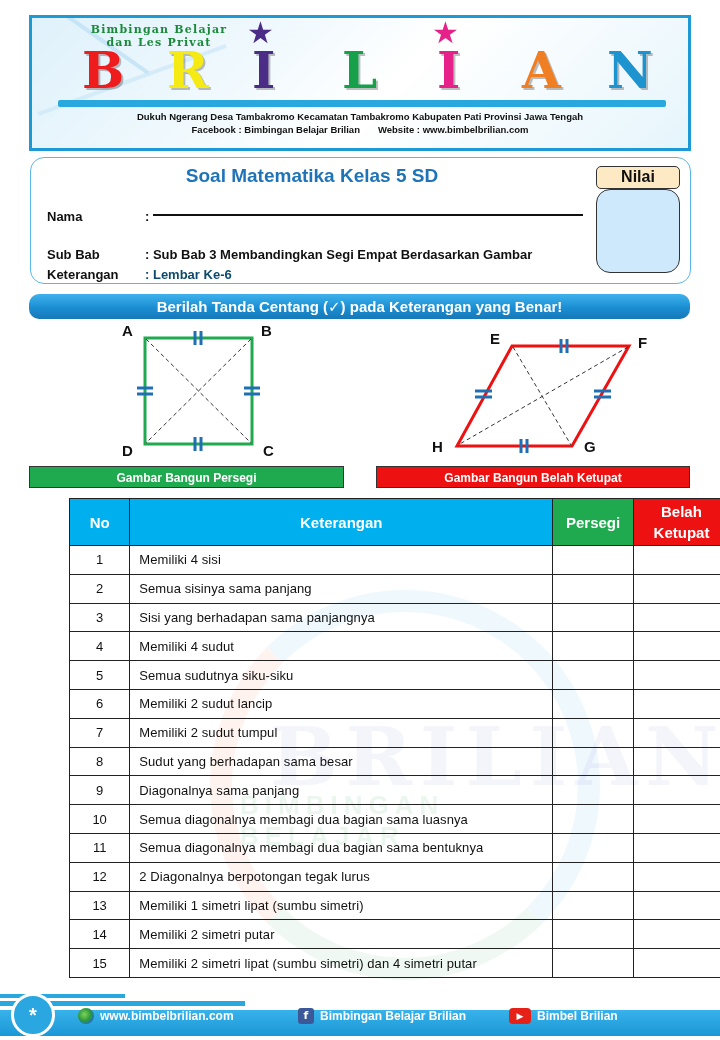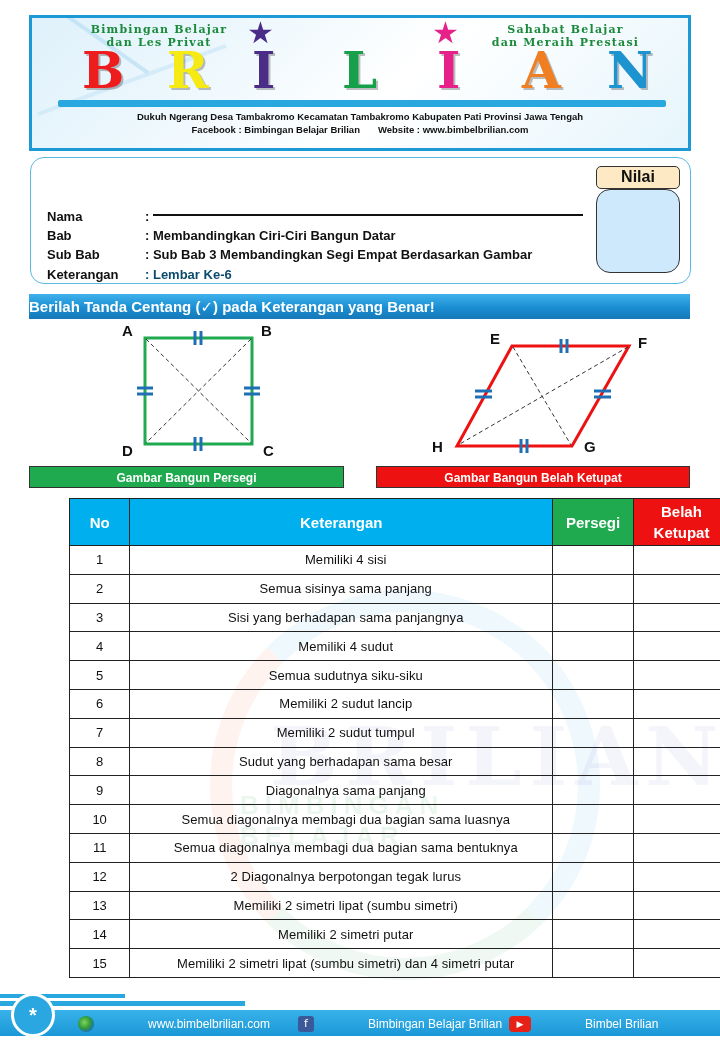--- a/index.html
+++ b/index.html
@@ -45,21 +45,21 @@
   }
   .nilai-box {
     position:absolute; left: 565px; top: 31px; width: 84px; height: 84px;
     background:#cde9fb; border:1.5px solid #333; border-radius:14px;
   }
 
   
   .instruction {
     position:absolute; left: 29px; top: 294px; width: 661px; height: 25px;
     background: linear-gradient(to bottom, #3fb1ec 0%, #1a8ed2 55%, #1678b8 100%);
-    border-radius: 0; color:#fff; font-weight:bold; font-size:15px; line-height:25px;
+    border-radius: 10px; color:#fff; font-weight:bold; font-size:15px; text-align:center; line-height:25px;
   }
 
   
   .figure { position:absolute; }
   .fig-label { position:absolute; font-weight:bold; font-size:15px; color:#111; }
   .caption {
     position:absolute; top: 466px; height: 22px; color:#fff; font-weight:bold; font-size:12px;
     text-align:center; line-height:22px; border:1px solid #333;
   }
   .cap-green { left: 29px; width: 315px; background:#1faa4f; }
@@ -75,48 +75,44 @@
   
   .sheet { position:absolute; left: 29px; top: 498px; width: 661px; border-collapse: collapse; table-layout: fixed; margin-left: 40px; }
   .sheet th, .sheet td { border: 1px solid #222; }
   .sheet th { color:#fff; font-weight:bold; font-size:15px; height: 47px; }
   .sheet th.h-no { width: 59px; background:#00b0ee; }
   .sheet th.h-ket { width: 414px; background:#00b0ee; }
   .sheet th.h-persegi { width: 79px; background:#1faa4f; }
   .sheet th.h-belah { width: 94px; background:#ee1111; line-height: 21px; }
   .sheet td { height: 28.8px; font-size: 13px; background: transparent; }
   .sheet td.c-no { text-align:center; }
-  .sheet td.c-ket { padding-left: 9px; letter-spacing: 0.1px; text-align: center; }
+  .sheet td.c-ket { padding-left: 9px; letter-spacing: 0.1px; }
   .sheet td.c-check { cursor: pointer; }
 
   
   .footer { position:absolute; left:0; top: 988px; width:720px; height:52px; }
   .f-line1 { position:absolute; left:0; top: 6px; width:125px; height:4px; background:#29a8e0; }
   .f-line2 { position:absolute; left:0; top: 13px; width:245px; height:5px; background:#29a8e0; }
   .f-band { position:absolute; left:0; top: 22px; width:720px; height:26px; background: linear-gradient(to bottom, #38b2ea, #1a97d6); }
   .f-circle { position:absolute; left: 11px; top: 5px; width: 44px; height: 44px; border-radius:50%; background:#2aa7e1; border:3px solid #fff; color:#fff; font-size:20px; text-align:center; line-height:38px; font-weight:bold; }
-  .f-item { position:absolute; top: 28px; color:#fff; font-size:12px; font-weight:normal; line-height:15px; display:flex; align-items:center;gap:48px; }
+  .f-item { position:absolute; top: 20px; color:#fff; font-size:12px; font-weight:bold; line-height:15px; display:flex; align-items:center; }
   .f-icon { display:inline-block; width:16px; height:16px; margin-right:6px; border-radius:3px; text-align:center; font-size:11px; line-height:16px; color:#fff; }
   .globe { border-radius:50%; background: radial-gradient(circle at 40% 40%, #7fd35a 0%, #2f9b3a 45%, #1e6fc0 75%); }
   .fb { background:#3b5998; font-family:"DejaVu Sans", sans-serif; }
   .yt { background:#e62117; border-radius:4px; width:22px; font-size:9px; }
 </style>
 </head>
 <body>
 
 <div class="banner">
   <div class="deco1"></div>
   <div class="deco2"></div>
   <div class="tagline tag-left">
     <div>Bimbingan Belajar</div>
     <div>dan Les Privat</div>
-  </div>
-  <div class="tagline tag-right">
-    <div>Sahabat Belajar</div>
-    <div>dan Meraih Prestasi</div>
   </div>
   <div class="logo-row">
     <span class="logo-letter" style="left:20px;color:#ee1c1c">B</span>
     <span class="logo-letter" style="left:105px;color:#f5ea14">R</span>
     <span class="star" style="left:185px;top:-28px;color:#4b2c86">★</span>
     <span class="logo-letter" style="left:190px;color:#4b2c86">I</span>
     <span class="logo-letter" style="left:280px;color:#16a04a">L</span>
     <span class="star" style="left:370px;top:-28px;color:#e6218a">★</span>
     <span class="logo-letter" style="left:375px;color:#e6218a">I</span>
     <span class="logo-letter" style="left:460px;color:#f07f23">A</span>
@@ -125,27 +121,25 @@
   <div class="banner-bar"></div>
   <div class="address">
     <div>Dukuh Ngerang Desa Tambakromo Kecamatan Tambakromo Kabupaten Pati Provinsi Jawa Tengah</div>
     <div>
       <span>Facebook : Bimbingan Belajar Brilian</span><span class="gap"></span><span>Website : www.bimbelbrilian.com</span>
     </div>
   </div>
 </div>
 
 <div class="info">
+  <div class="info-title">Soal Matematika Kelas 5 SD</div>
   <div class="info-row" style="top:42px">
     <span class="lbl">Nama</span><span class="val">:</span>
   </div>
   <div class="name-line"></div>
-  <div class="info-row" style="top:61px">
-    <span class="lbl">Bab</span><span class="val">: Membandingkan Ciri-Ciri Bangun Datar</span>
-  </div>
   <div class="info-row" style="top:80px">
     <span class="lbl">Sub Bab</span><span class="val">: Sub Bab 3 Membandingkan Segi Empat Berdasarkan Gambar</span>
   </div>
   <div class="info-row" style="top:100px">
     <span class="lbl">Keterangan</span><span class="val green">: Lembar Ke-6</span>
   </div>
   <div class="nilai-label">Nilai</div>
   <div class="nilai-box"></div>
 </div>
 
@@ -281,21 +275,21 @@
         <td class="c-check"></td>
       </tr>
       <tr>
         <td class="c-no">12</td>
         <td class="c-ket">2 Diagonalnya berpotongan tegak lurus</td>
         <td class="c-check"></td>
         <td class="c-check"></td>
       </tr>
       <tr>
         <td class="c-no">13</td>
-        <td class="c-ket">Memiliki 2 simetri lipat (sumbu simetri)</td>
+        <td class="c-ket">Memiliki 1 simetri lipat (sumbu simetri)</td>
         <td class="c-check"></td>
         <td class="c-check"></td>
       </tr>
       <tr>
         <td class="c-no">14</td>
         <td class="c-ket">Memiliki 2 simetri putar</td>
         <td class="c-check"></td>
         <td class="c-check"></td>
       </tr>
       <tr>

